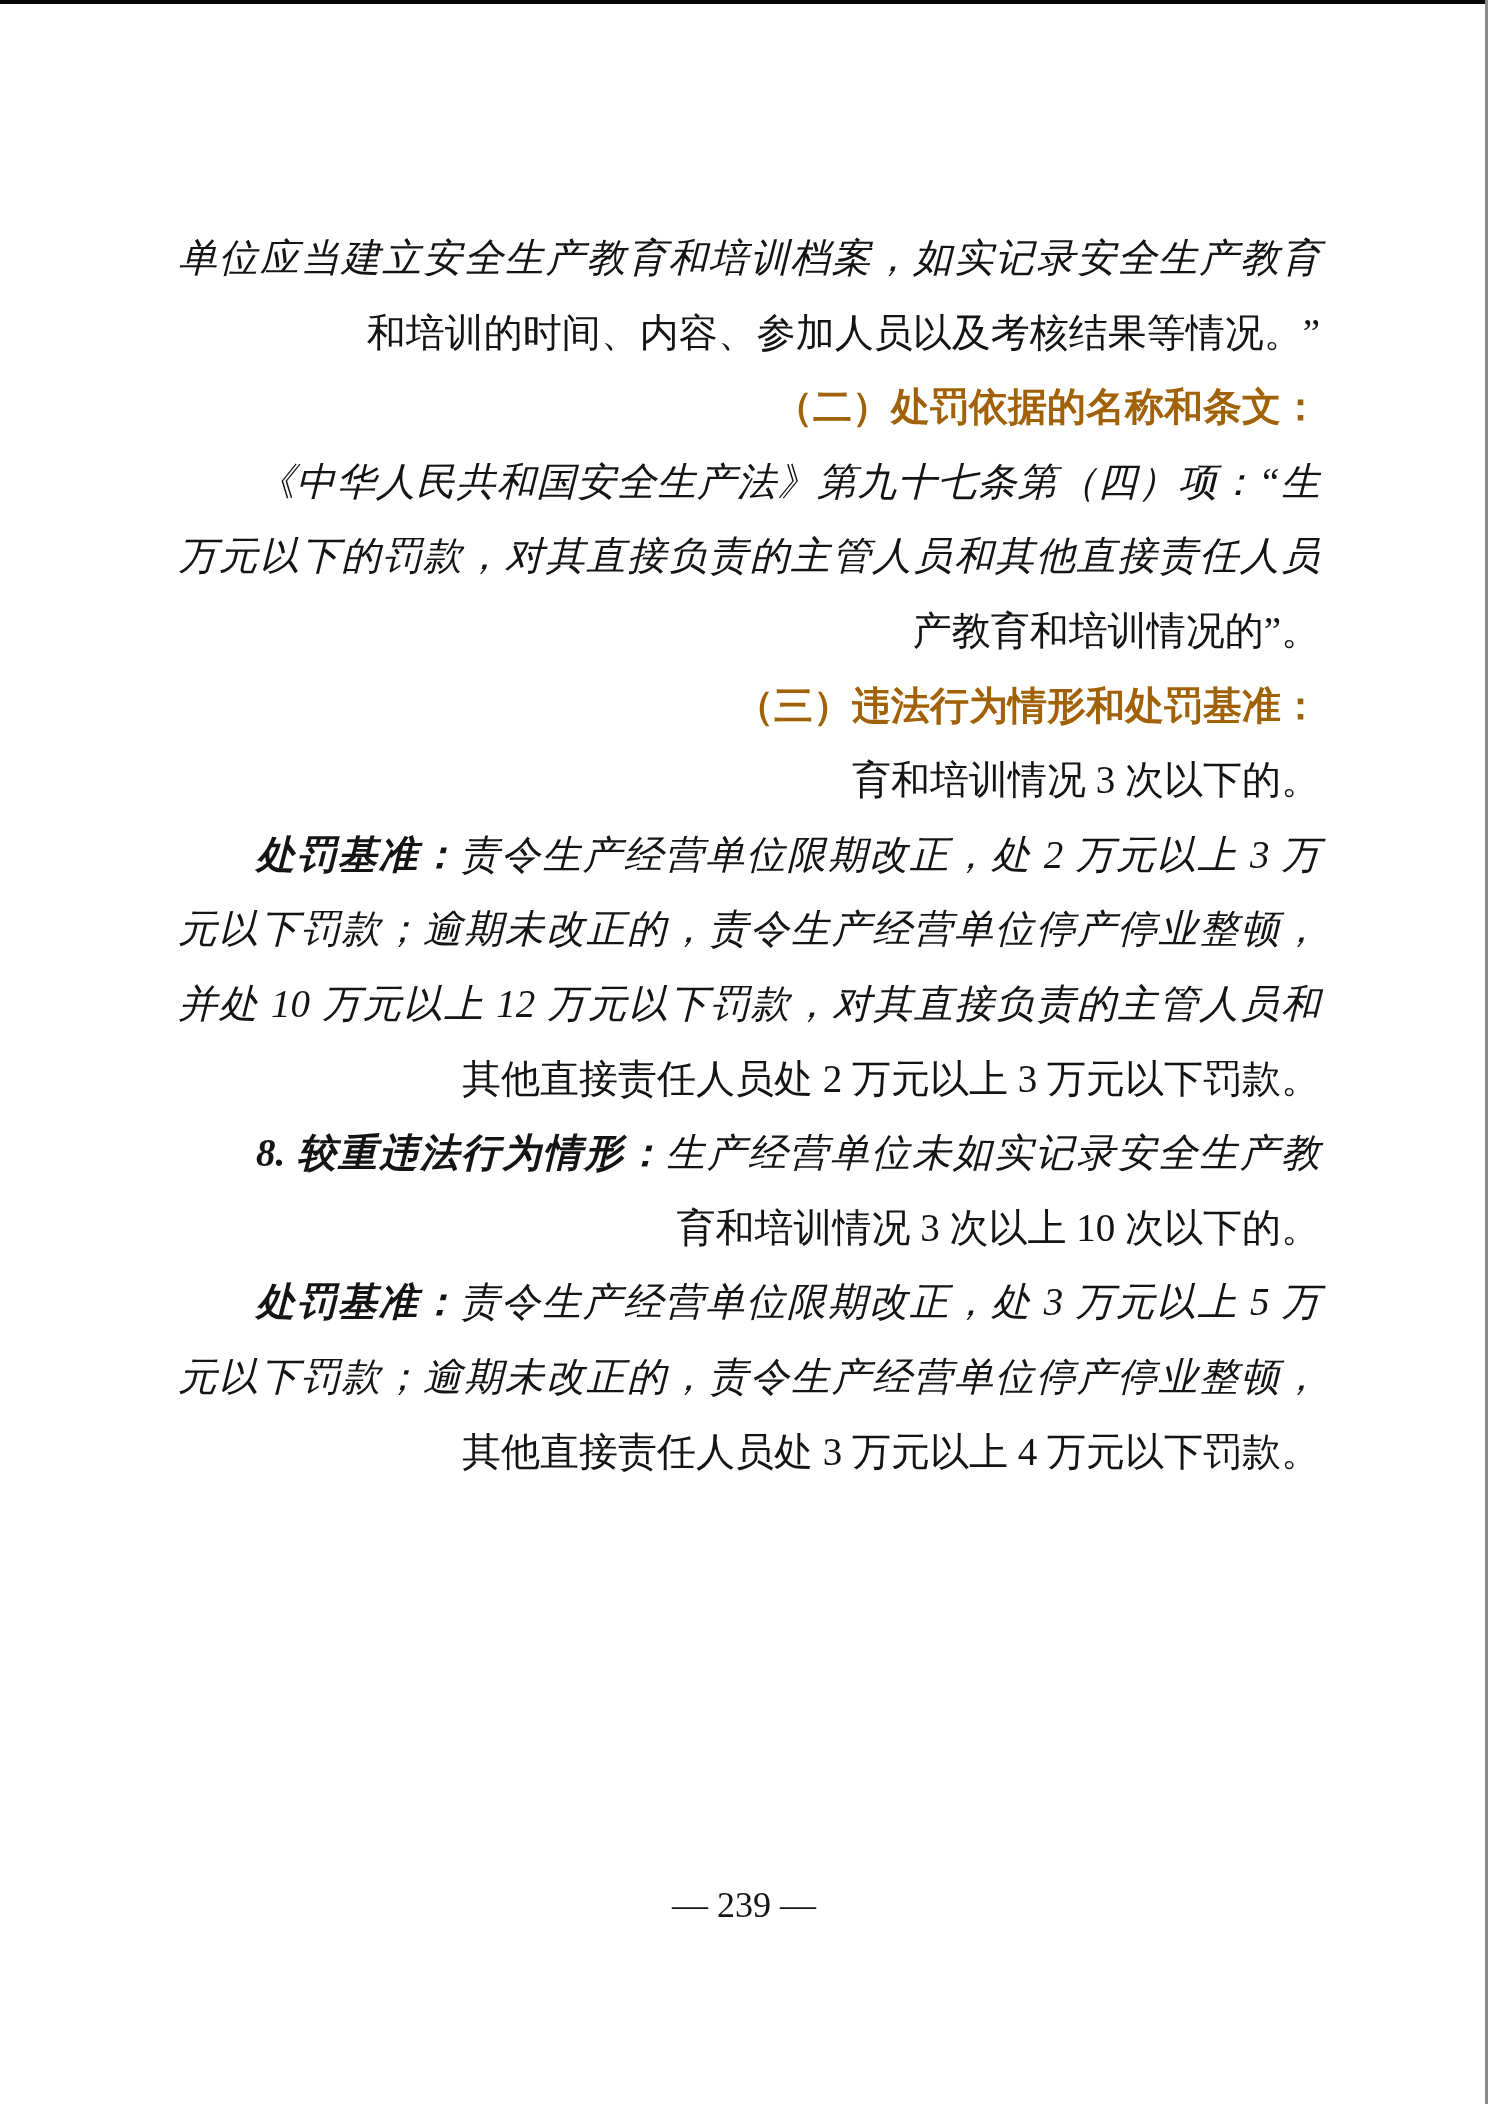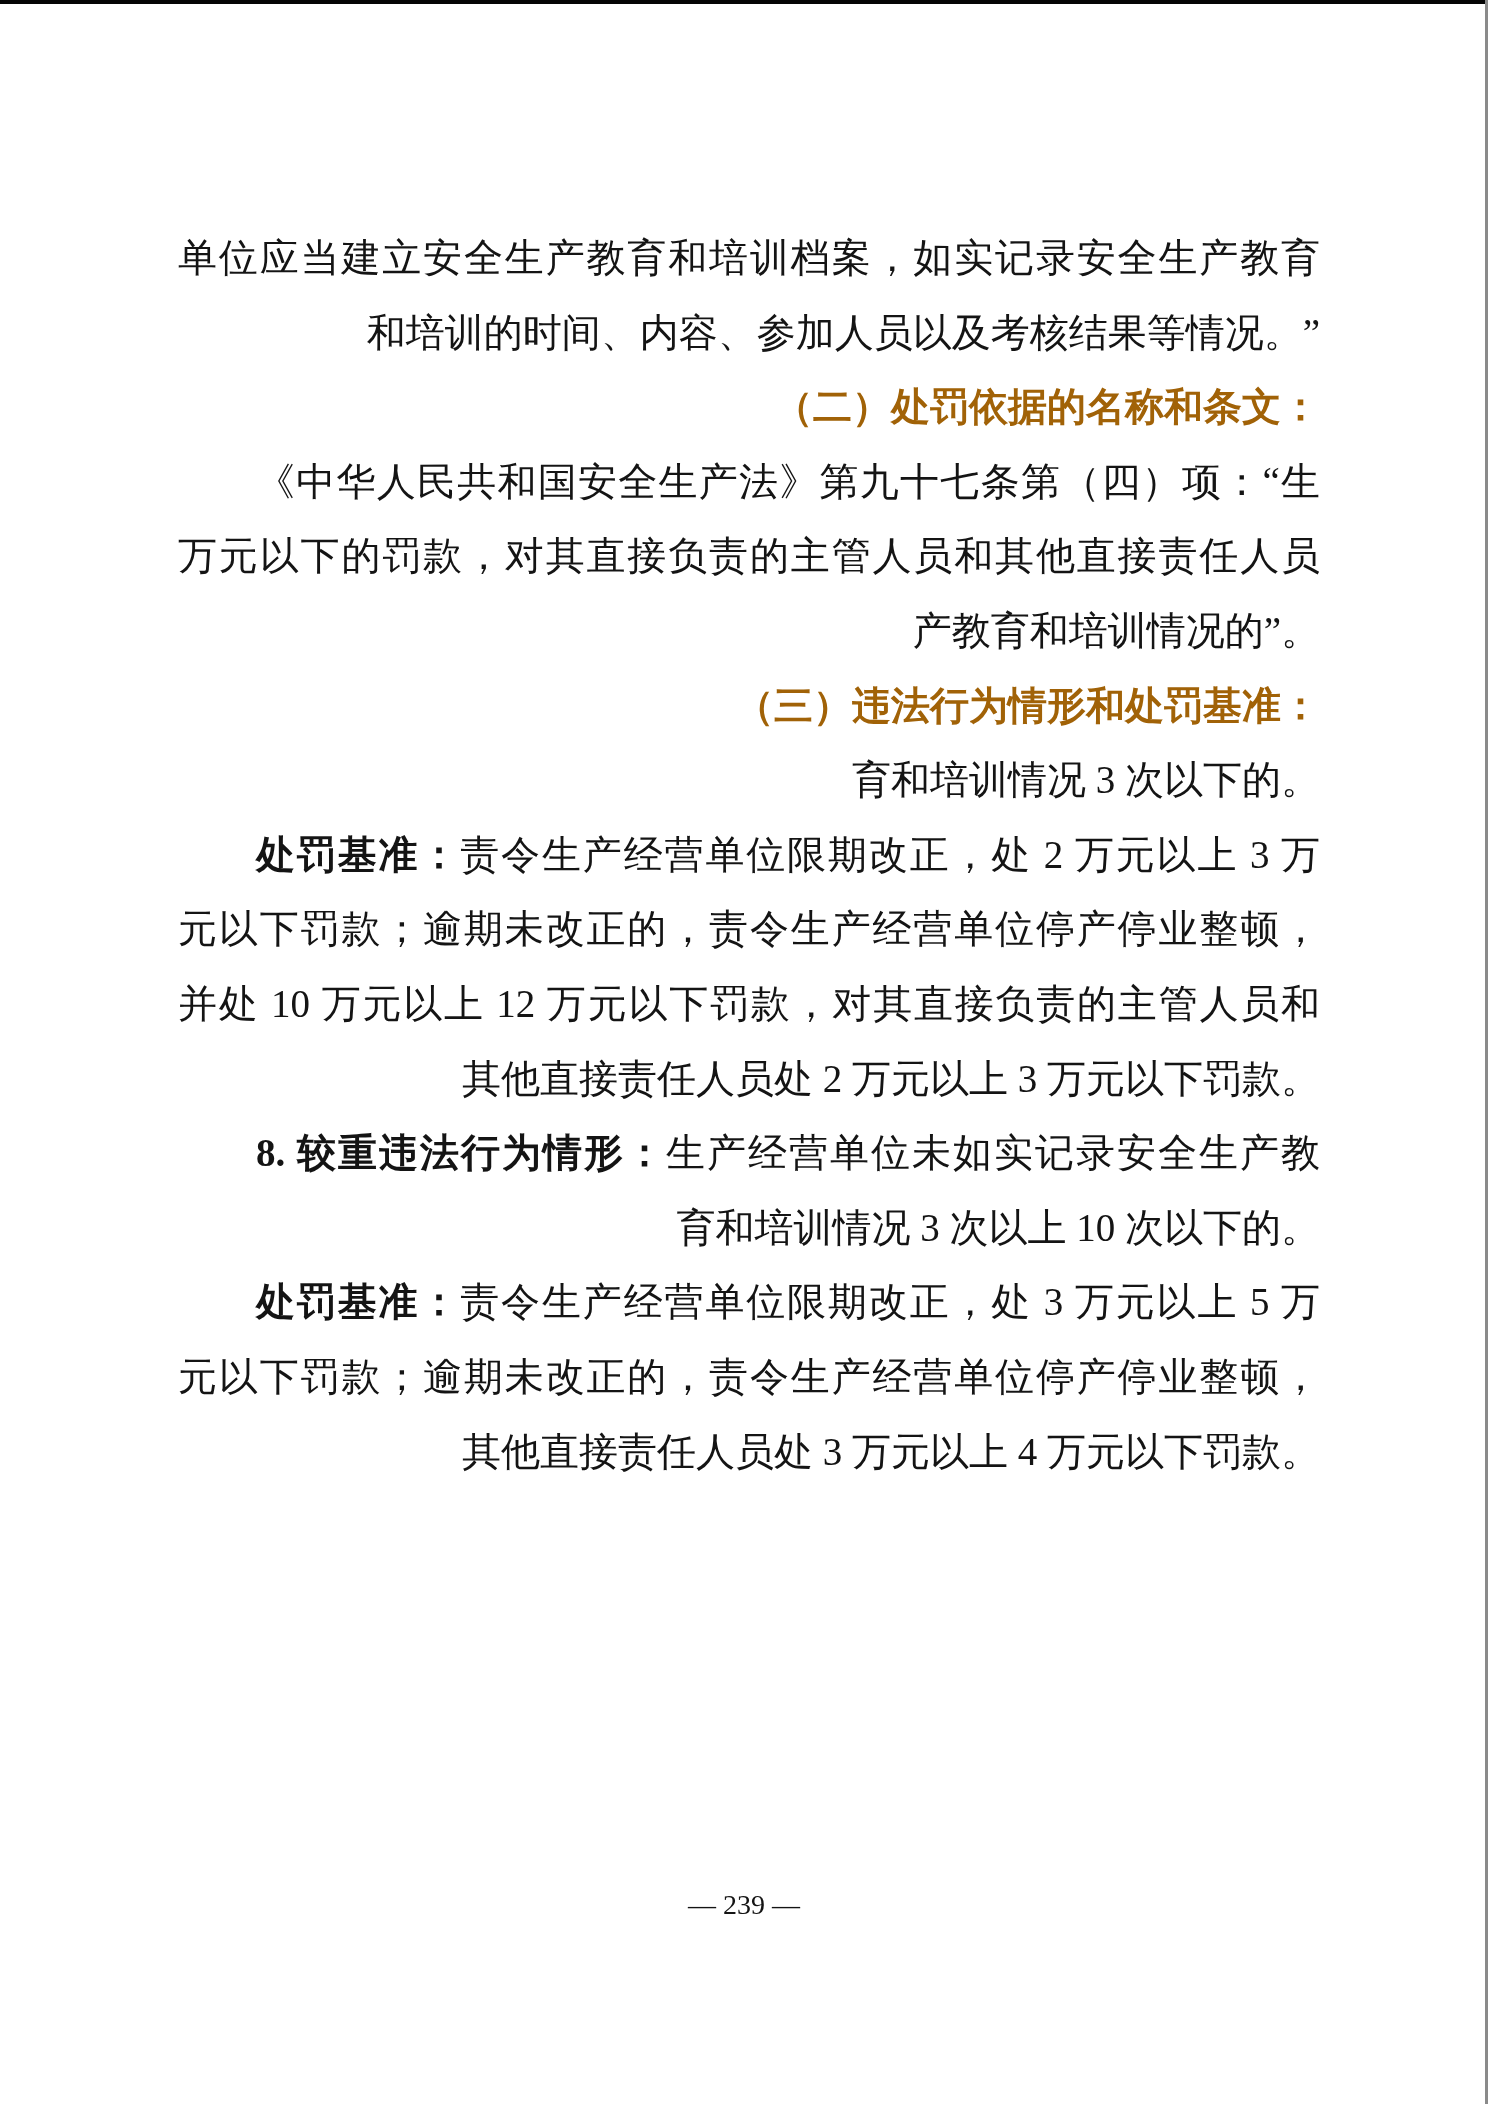--- a/index.html
+++ b/index.html
@@ -37,38 +37,39 @@
     font-size: 39px;
     line-height: 74.6px;
     height: 74.6px;
     white-space: normal;
     text-align: right;
   }
   .line.fill {
     text-align: justify;
     text-align-last: justify;
     text-justify: inter-character;
+    font-style: italic;
   }
   .line.indent {
     text-indent: 2em;
   }
   .line .bold {
     font-weight: 700;
   }
   .line.heading {
     font-weight: 700;
     color: #a16207;
   }
   .footer {
     position: absolute;
     left: 0;
     top: 1884px;
     width: 100%;
     text-align: center;
-    font-size: 28px;
+    font-size: 36px;
     line-height: 42px;
     color: #141414;
   }
 </style>
 </head>
 <body>
 
 <div class="page-top-border"></div>
 <div class="page-right-border"></div>
 

